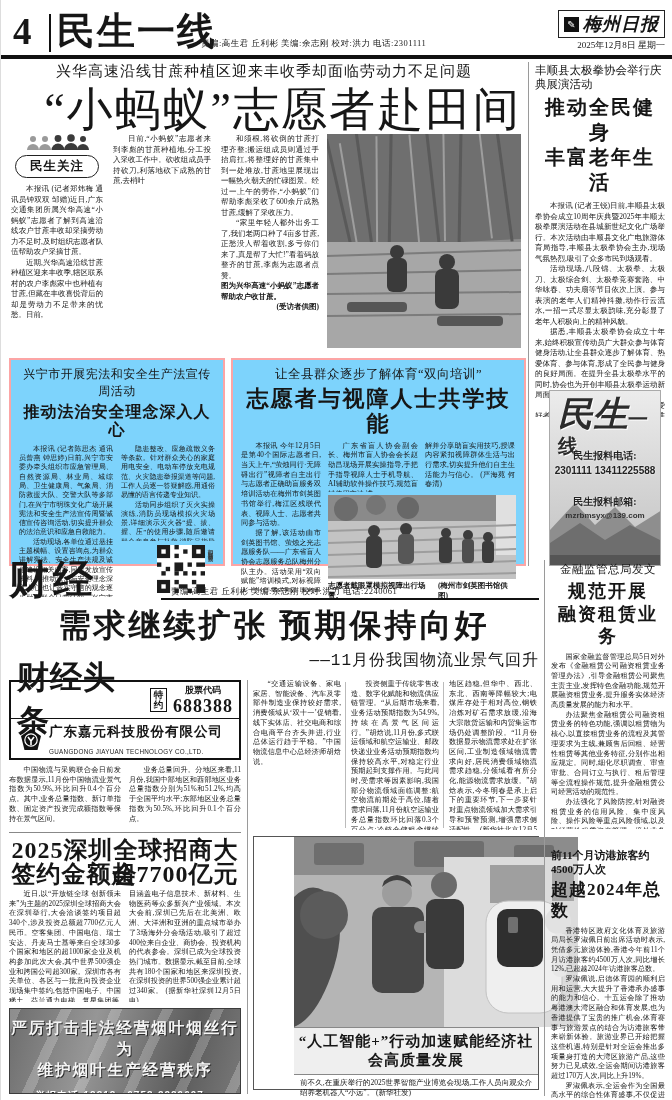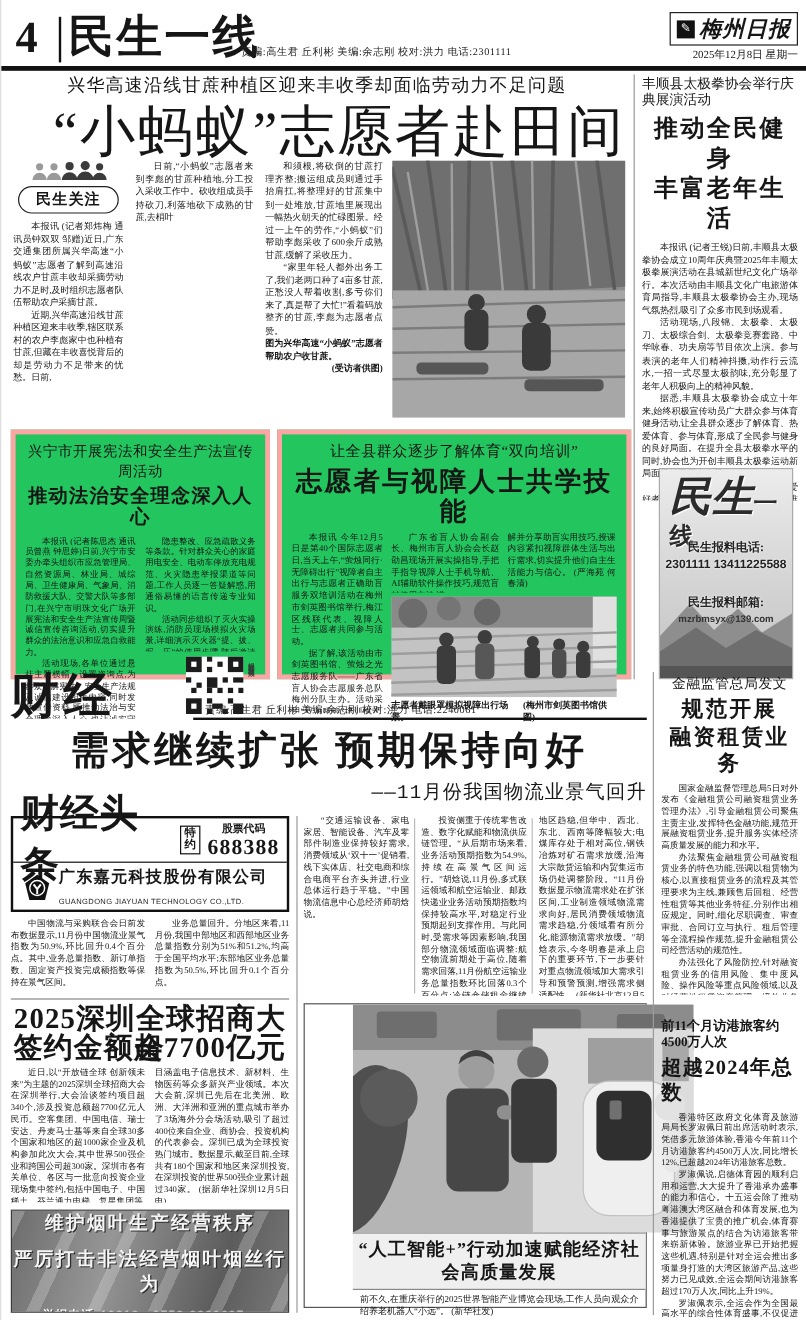--- a/index.html
+++ b/index.html
@@ -24,21 +24,21 @@
   .kicker{font-size:15px;letter-spacing:1px;text-align:center;}
   .leadhl{font-size:46px;font-weight:400;letter-spacing:2px;text-align:right;line-height:1.2;}
   .b75{font-size:7.5px;line-height:10.5px;}
   .b72{font-size:7.2px;line-height:9.7px;}
   .b70{font-size:7px;line-height:9.3px;}
   .badge{border:1.5px solid #222;border-radius:12px;text-align:center;font-weight:bold;
          font-size:12.5px;padding:2px 0;margin:3px 4px 6px 4px;letter-spacing:1px;}
   .capb{font-weight:bold;}
   .credit-r{text-align:right;font-weight:bold;margin:0;}
   
-  .nbox{position:absolute;border:4px solid #fca5a5;background:#22c55e;padding:6px 8px;box-sizing:border-box;}
+  .nbox{position:absolute;border:2px solid #fca5a5;background:#7dd3fc;padding:6px 8px;box-sizing:border-box;}
   .boxkick{font-size:12px;text-align:center;letter-spacing:.5px;margin:0 0 3px 0;}
   .boxhl{font-weight:900;text-align:center;margin:0 0 5px 0;line-height:1.15;}
   
   .rk{font-size:11.5px;line-height:14px;}
   .rhl{font-weight:900;letter-spacing:2px;text-align:center;line-height:1.25;}
   
   .finname{font-size:40px;font-weight:900;letter-spacing:4px;line-height:1;}
   .finhl{font-size:32px;font-weight:900;letter-spacing:3px;text-align:center;}
   .finsub{font-size:16px;text-align:right;letter-spacing:1px;font-family:Liberation Mono, monospace;}
   .adbox{border:2.5px solid #111;box-sizing:border-box;background:#fff;}
@@ -338,22 +338,22 @@
   <div class="abs szhl" style="left:8px;top:838px;width:232px;">2025深圳全球招商大会</div>
   <div class="abs szhl" style="left:8px;top:862px;width:232px;">签约金额超7700亿元</div>
   <div class="abs b72 clip" style="left:8px;top:890px;width:112px;height:112px;">
     <p class="jp">近日,以“开放链全球 创新领未来”为主题的2025深圳全球招商大会在深圳举行,大会洽谈签约项目超340个,涉及投资总额超7700亿元人民币。空客集团、中国电信、瑞士安达、丹麦马士基等来自全球30多个国家和地区的超1000家企业及机构参加此次大会,其中世界500强企业和跨国公司超300家。深圳市各有关单位、各区与一批意向投资企业现场集中签约,包括中国电子、中国稀土、芬兰通力电梯、复星集团等,签约项</p>
   </div>
   <div class="abs b72 clip" style="left:128px;top:890px;width:112px;height:112px;">
     <p class="jp" style="text-indent:0;">目涵盖电子信息技术、新材料、生物医药等众多新兴产业领域。本次大会前,深圳已先后在北美洲、欧洲、大洋洲和亚洲的重点城市举办了3场海外分会场活动,吸引了超过400位来自企业、商协会、投资机构的代表参会。深圳已成为全球投资热门城市。数据显示,截至目前,全球共有180个国家和地区来深圳投资,在深圳投资的世界500强企业累计超过340家。 (据新华社深圳12月5日电)</p>
   </div>
 
   <div class="banner" style="left:8px;top:1008px;width:232px;height:86px;">
+    <p class="banline" style="margin-top:9px;">严厉打击非法经营烟叶烟丝行为</p>
     <p class="banline">维护烟叶生产经营秩序</p>
-    <p class="banline" style="margin-top:9px;">严厉打击非法经营烟叶烟丝行为</p>
     <p class="banphone" style="margin-top:8px;">举报电话:12313、0753-2229697、13823643111</p>
 
   </div>
 
   <div class="abs b72 clip" style="left:252px;top:680px;width:88px;height:150px;">
     <p class="jp">“交通运输设备、家电家居、智能设备、汽车及零部件制造业保持较好需求,消费领域从‘双十一’促销看,线下实体店、社交电商和综合电商平台齐头并进,行业总体运行趋于平稳。”中国物流信息中心总经济师胡焓说。</p>
   </div>
   <div class="abs b72 clip" style="left:350px;top:680px;width:88px;height:150px;">
     <p class="jp">投资侧重于传统零售改造、数字化赋能和物流供应链管理。“从后期市场来看,业务活动预期指数为54.9%,持续在高景气区间运行。”胡焓说,11月份,多式联运领域和航空运输业、邮政快递业业务活动预期指数均保持较高水平,对稳定行业预期起到支撑作用。与此同时,受需求等因素影响,我国部分物流领域面临调整:航空物流前期处于高位,随着需求回落,11月份航空运输业务总量指数环比回落0.3个百分点;冷链仓储租金继续回落,华南、华东</p>
   </div>

